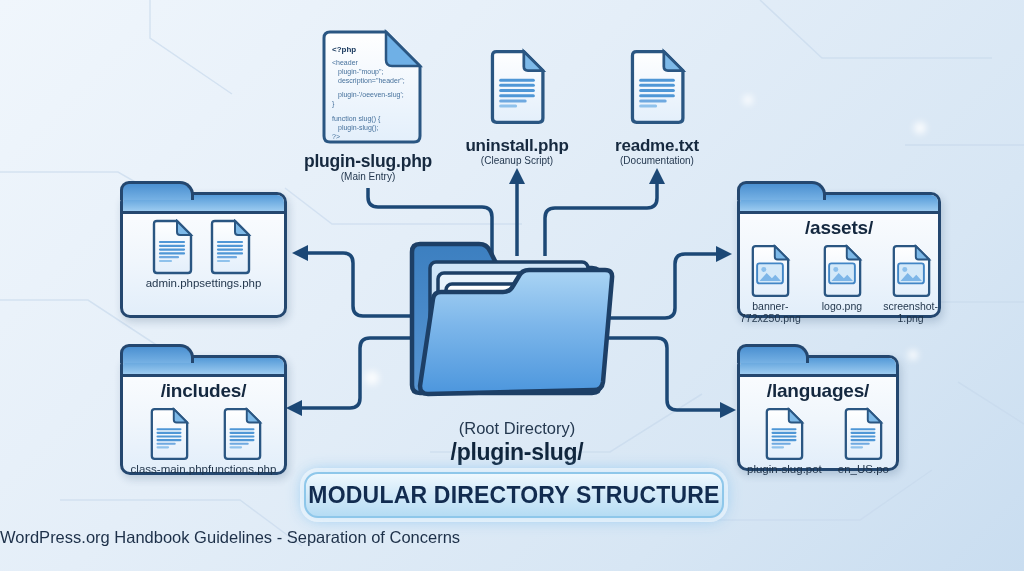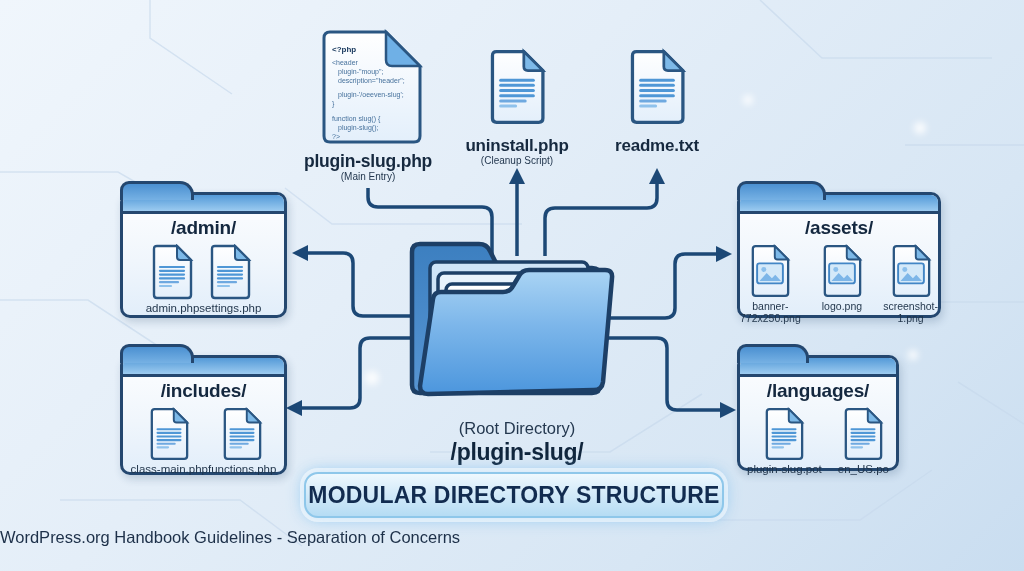--- a/index.html
+++ b/index.html
@@ -165,25 +165,25 @@
   <svg class="abs" style="left:487px;top:48px" width="60" height="78">
       <use href="#sym-doc"></use>
     </svg>
   <div class="tf-label" style="left:432px;top:136px;width:170px">uninstall.php</div>
   <div class="tf-caption" style="left:432px;top:155px;width:170px">(Cleanup Script)</div>
 
   <svg class="abs" style="left:627px;top:48px" width="60" height="78">
       <use href="#sym-doc"></use>
     </svg>
   <div class="tf-label" style="left:572px;top:136px;width:170px">readme.txt</div>
+  <div class="tf-caption" style="left:572px;top:155px;width:170px">(Documentation)</div>
 
   <div class="folder-card card-admin" style="left:120px;top:192px;width:161px;height:120px">
     <div class="ftab"></div>
     <div class="fbar"></div>
-    <div class="ftitle">/admin/</div>
     <div class="files">
       <div class="file">
         <svg width="44" height="56">
             <use href="#sym-doc"></use>
           </svg>
         <div class="flabel">admin.php</div>
       </div>
       <div class="file">
         <svg width="44" height="56">
             <use href="#sym-doc"></use>

